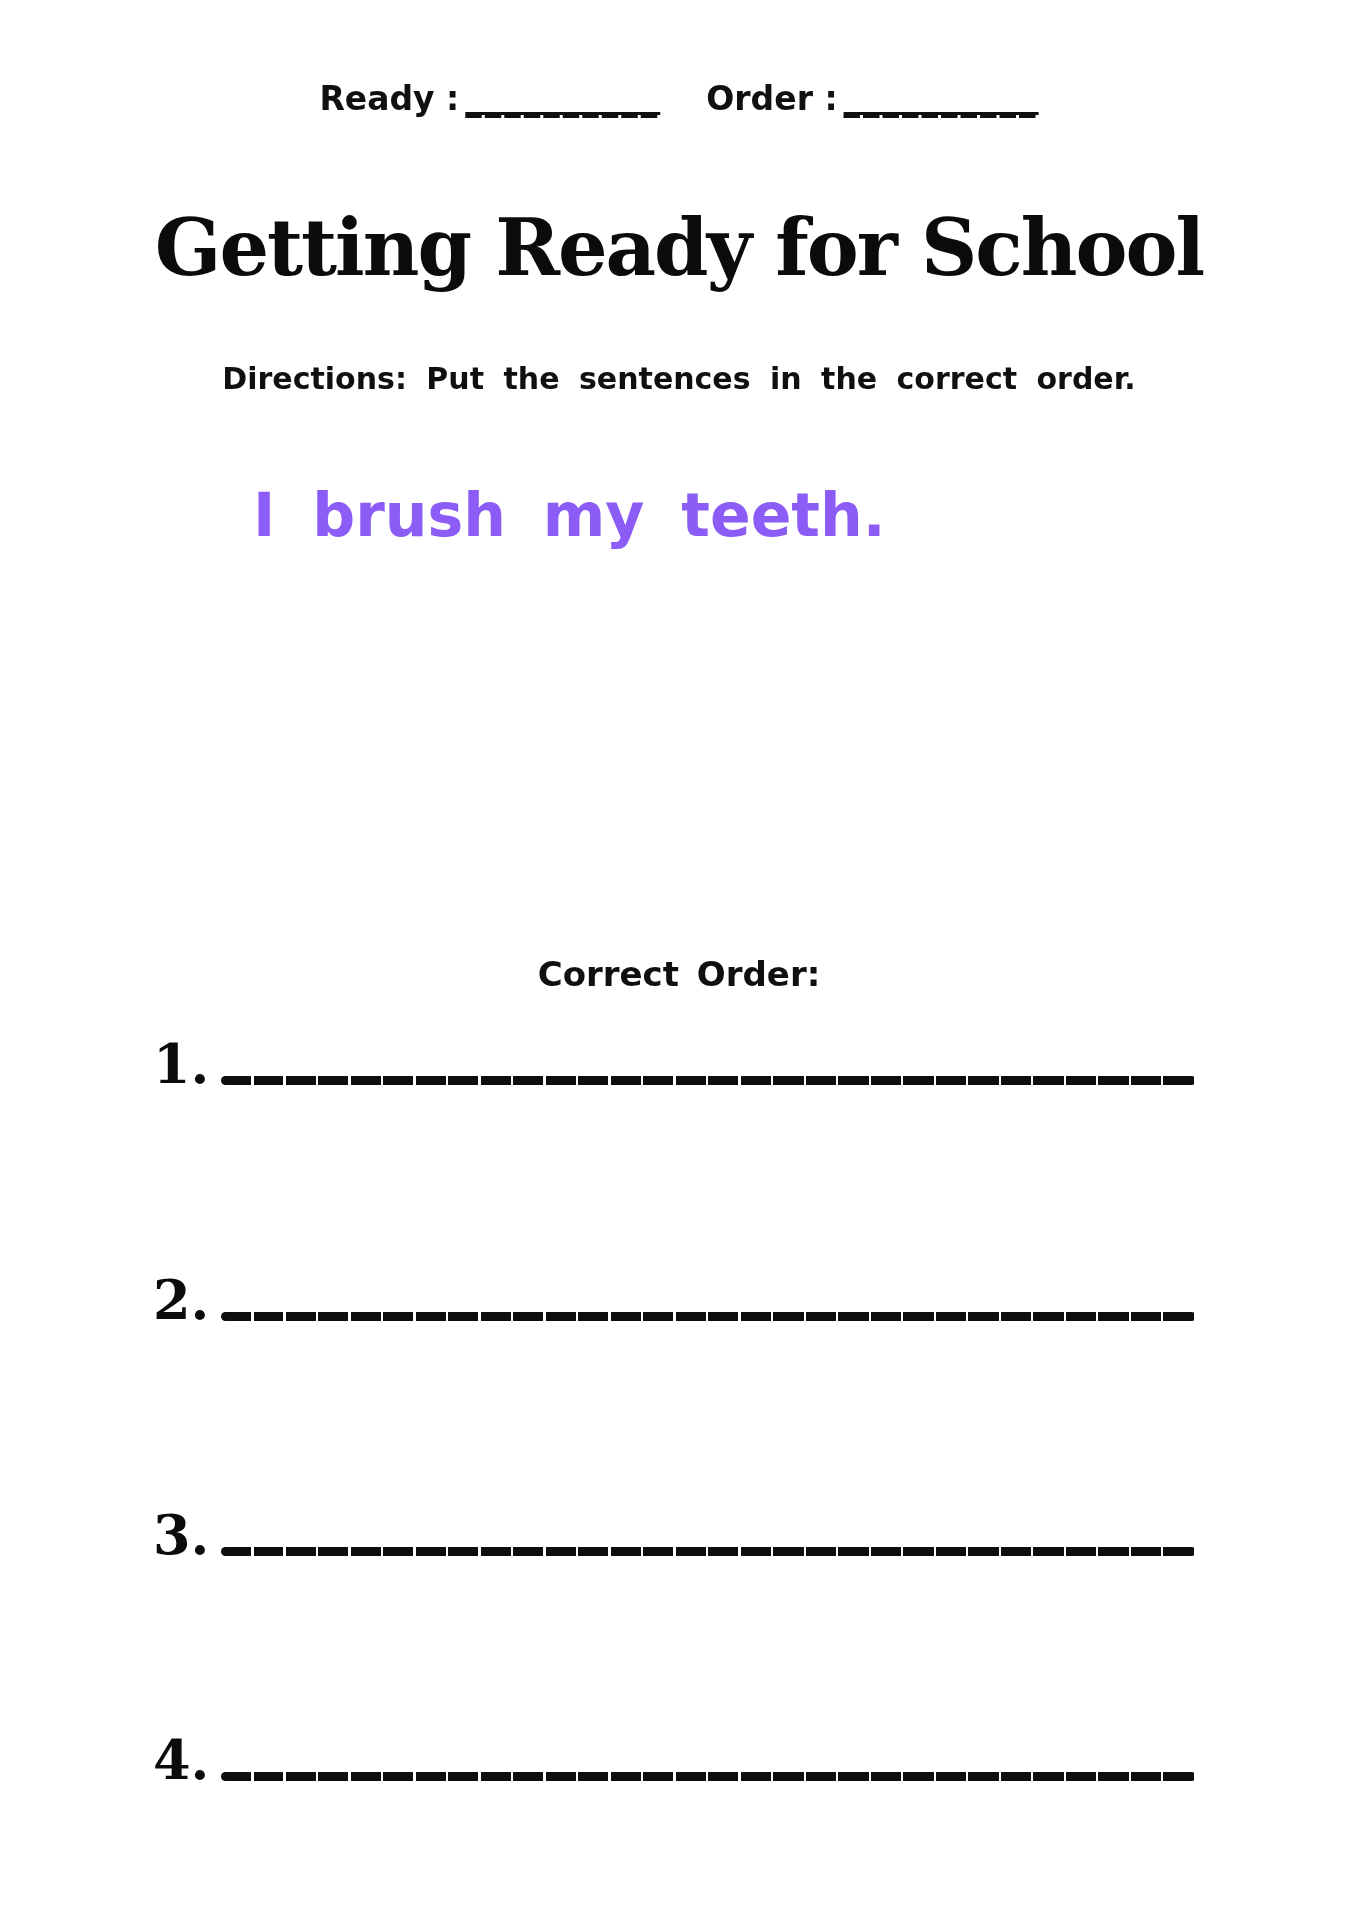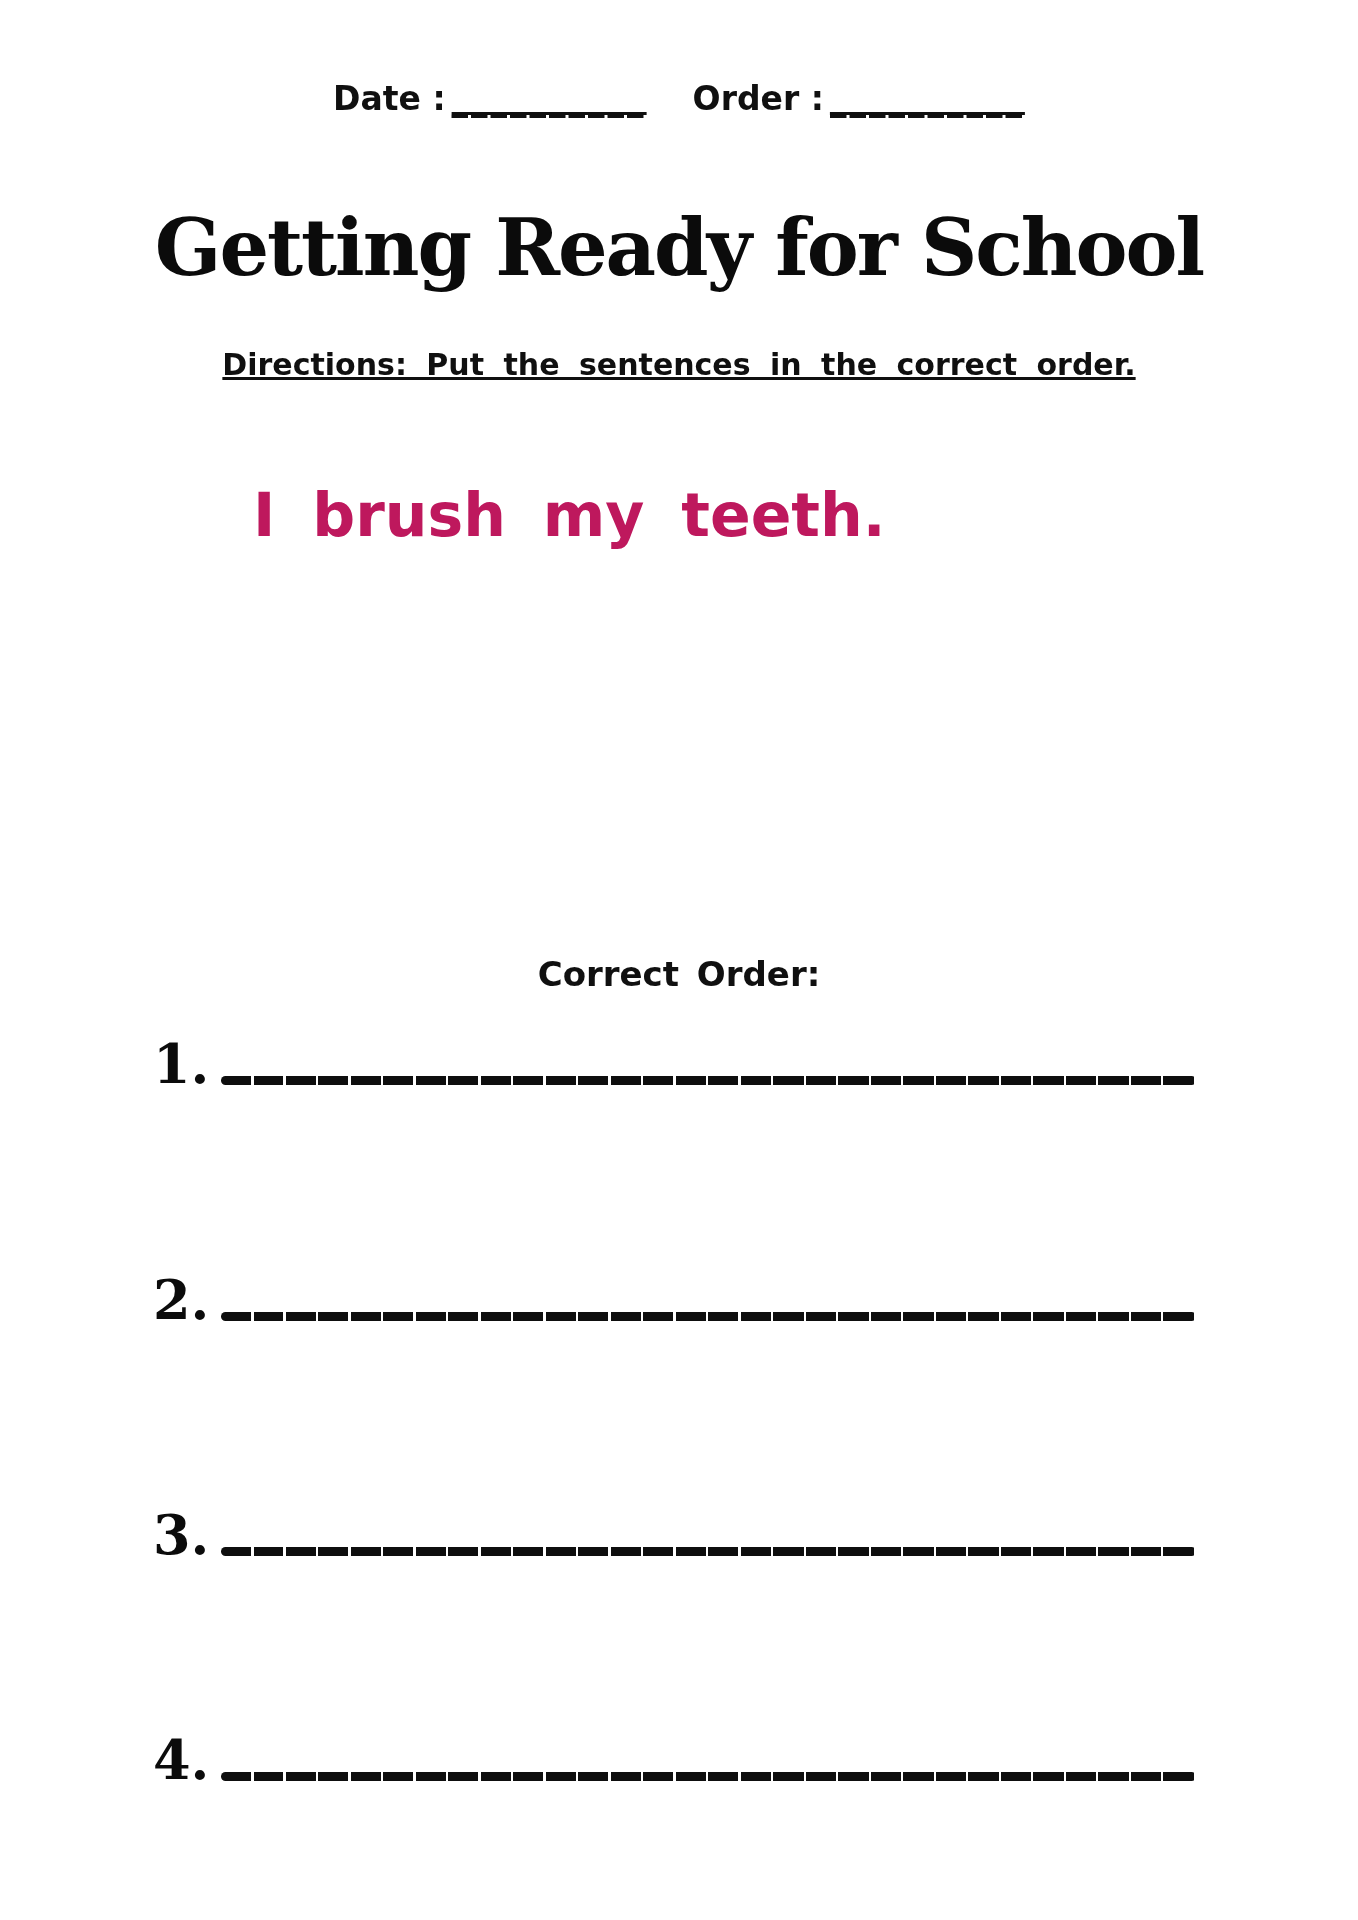--- a/index.html
+++ b/index.html
@@ -39,37 +39,36 @@
     font-weight: 900;
     font-size: 78px;
     line-height: 88px;
     letter-spacing: -2px;
     color: #0b0b0b;
   }
 
   
   .directions {
     position: absolute;
-    top: 342px; left: 0; width: 100%;
+    top: 356px; left: 0; width: 100%;
     text-align: center;
     font-size: 30px; font-weight: bold;
     word-spacing: 9px;
     line-height: 46px;
-    text-decoration: underline;
   }
 
   
   .sentences {
     position: absolute;
     top: 462px; left: 253px; right: 60px;
     font-size: 60px; font-weight: bold;
     line-height: 107px;
     word-spacing: 16px;
     letter-spacing: 0px;
-    color: #be185d;
+    color: #8b5cf6;
     white-space: nowrap;
   }
 
   
   .correct-order {
     position: absolute;
     top: 952px; left: 0; width: 100%;
     text-align: center;
     font-size: 34px; font-weight: bold;
     word-spacing: 6px;
@@ -108,21 +107,21 @@
   .row-2 { top: 1276px; }
   .row-3 { top: 1511px; }
   .row-4 { top: 1736px; }
 </style>
 </head>
 <body>
 
 <div class="page">
 
   <div class="header-row">
-    <span class="label">Date :</span><span class="blank">__________</span><span class="group-gap"></span><span class="label">Order :</span><span class="blank">__________</span>
+    <span class="label">Ready :</span><span class="blank">__________</span><span class="group-gap"></span><span class="label">Order :</span><span class="blank">__________</span>
   </div>
 
   <div class="title">Getting Ready for School</div>
 
   <div class="directions">Directions: Put the sentences in the correct order.</div>
 
   <div class="sentences">
     <div>I brush my teeth.</div>
   </div>
 

